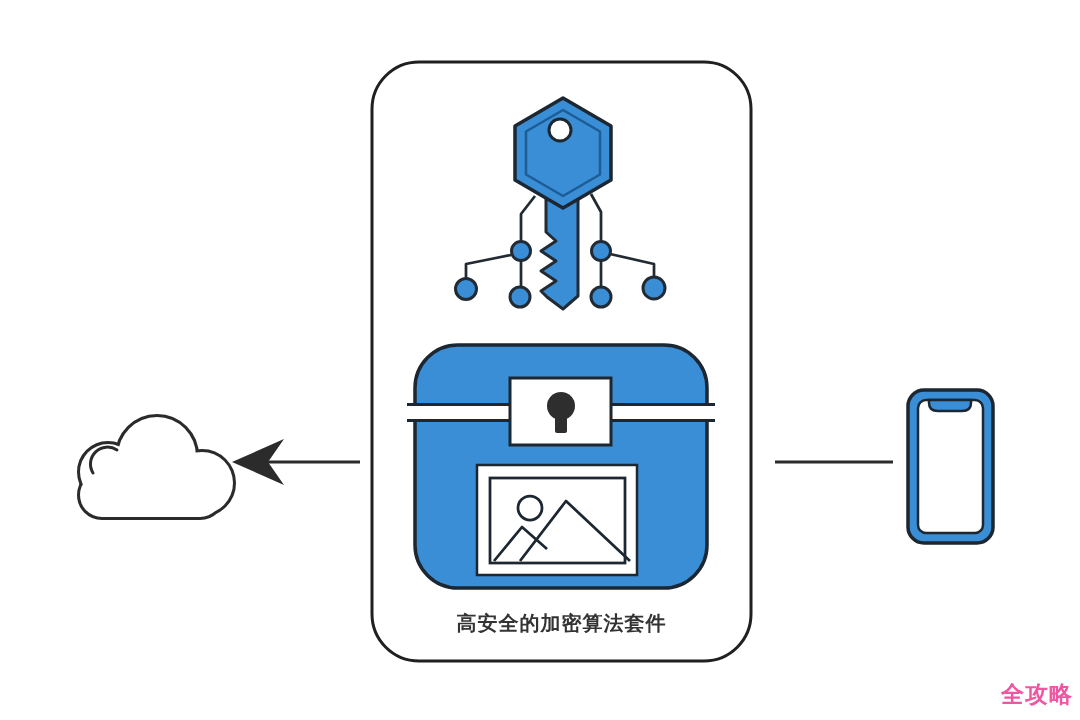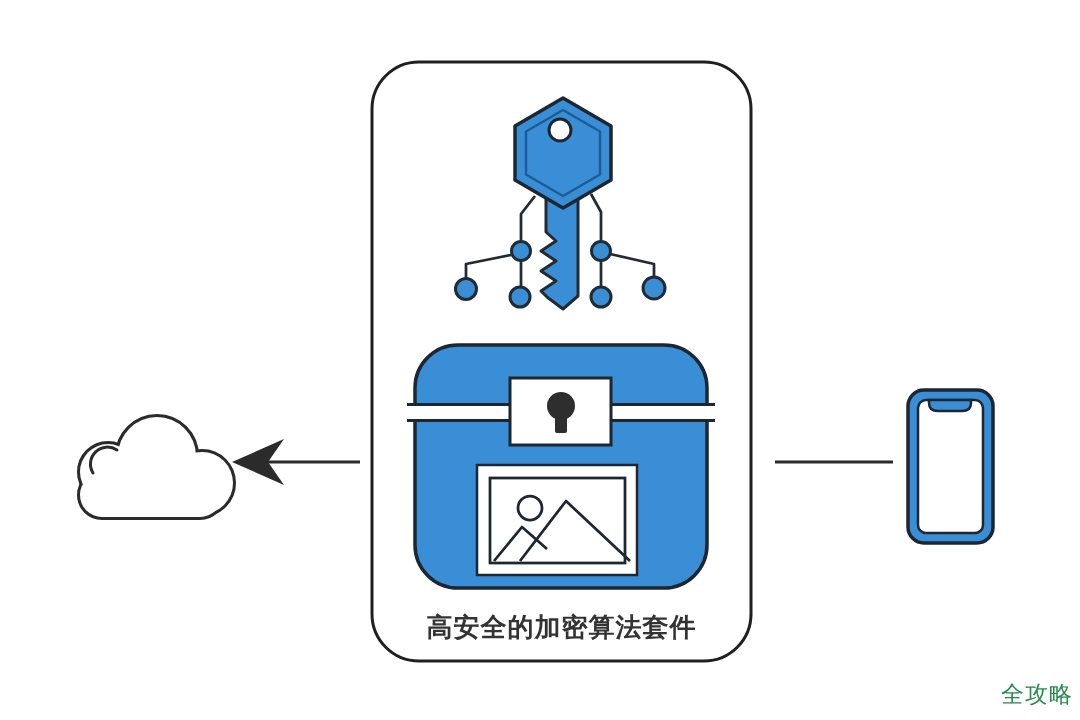--- a/index.html
+++ b/index.html
@@ -22,33 +22,33 @@
     width: 1080px;
     height: 720px;
     display: block;
   }
   .caption {
     position: absolute;
     left: 372px;
     top: 610px;
     width: 379px;
     text-align: center;
-    font-size: 26px;
+    font-size: 20px;
     font-weight: bold;
     letter-spacing: 1px;
     color: #333333;
   }
   .watermark {
     position: absolute;
     right: 7px;
     bottom: 10px;
     font-size: 23px;
-    font-weight: normal;
+    font-weight: bold;
     letter-spacing: 1px;
-    color: #15803d;
+    color: #ec4899;
     opacity: 0.92;
   }
 </style>
 </head>
 <body>
 
 <div class="stage">
 
   <svg class="scene" viewBox="0 0 1080 720">
 

